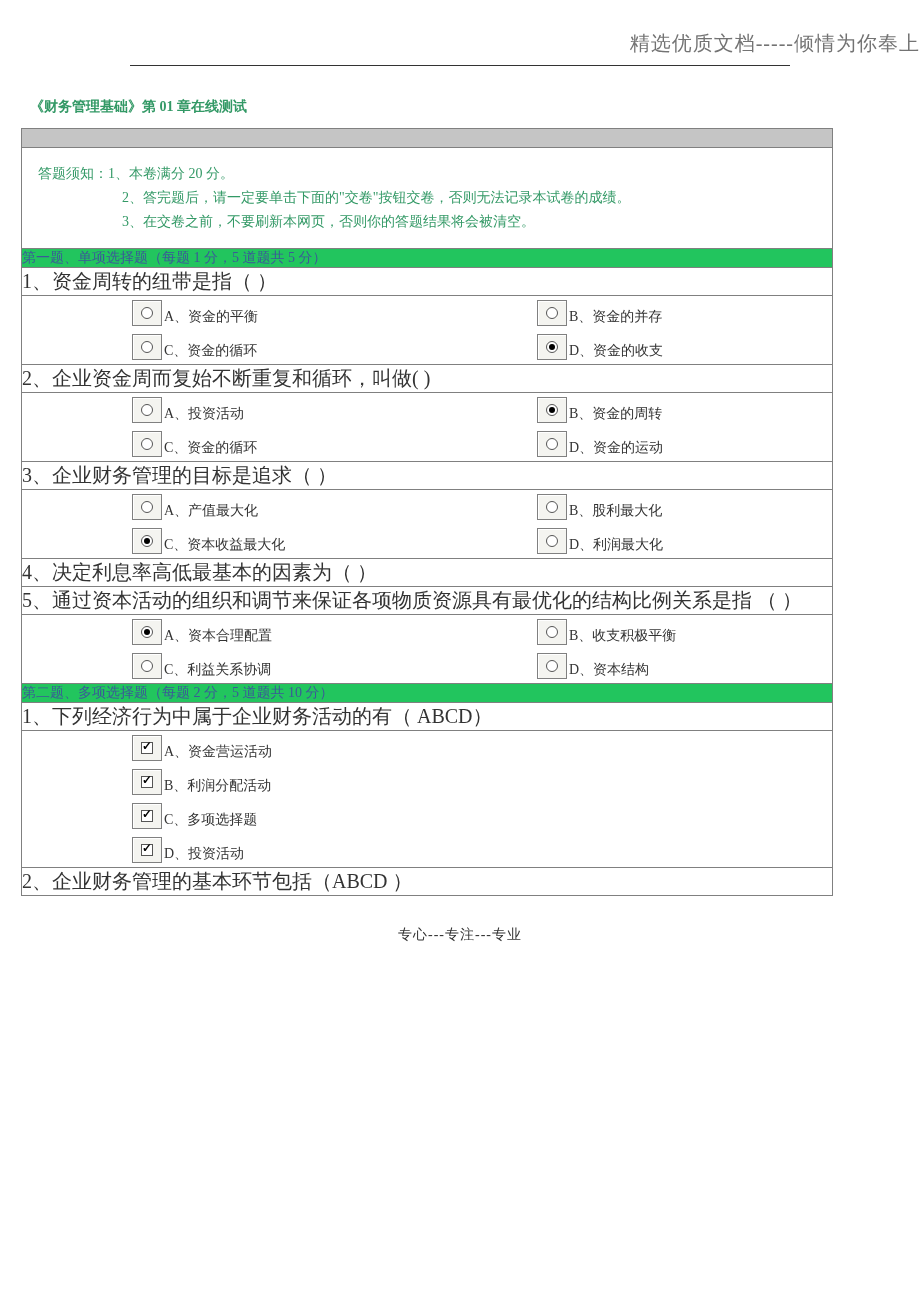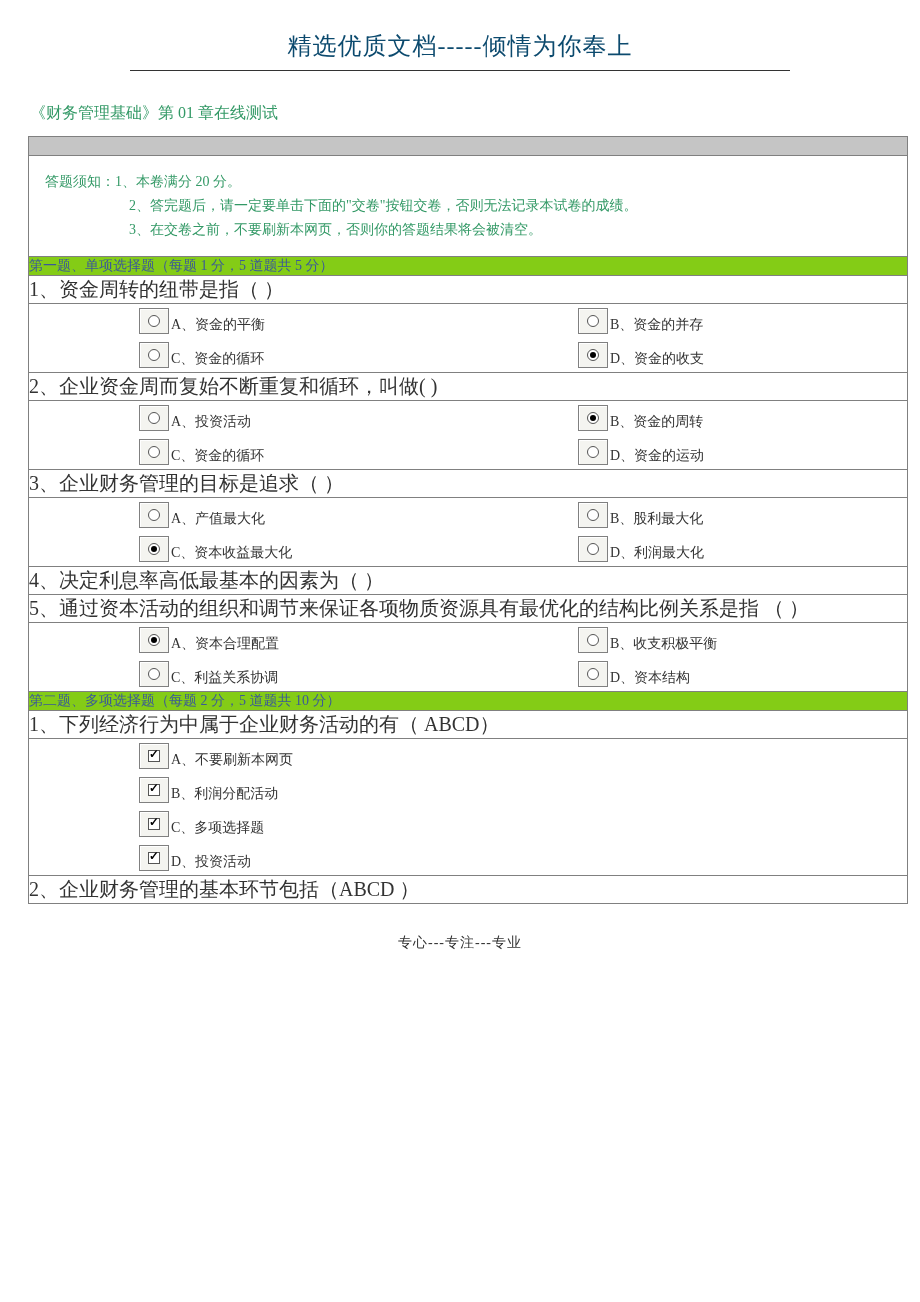--- a/index.html
+++ b/index.html
@@ -9,61 +9,61 @@
     font-size: 14px;
     color: #333;
     background: #fff;
   }
   .page {
     width: 920px;
     margin: 0 auto;
     position: relative;
   }
   .header {
-    text-align: center;
+    text-align: right;
     padding: 30px 0 8px;
-    font-size: 24px;
-    color: #0c4a6e;
+    font-size: 20px;
+    color: #737373;
     letter-spacing: 1px;
   }
   .header-rule {
     border: none;
     border-top: 1px solid #333;
     margin: 0 130px 20px;
   }
   .test-title {
     color: #339966;
-    font-size: 16px;
+    font-size: 14px;
     padding: 12px 0 12px 30px;
-    font-weight: normal;
+    font-weight: bold;
   }
   .outer-table {
     border-collapse: collapse;
-    width: 880px;
-    margin: 0 28px;
+    width: 812px;
+    margin: 0 21px;
   }
   .outer-table td {
     border: 1px solid #808080;
     padding: 0;
   }
   .gray-row {
     background: #c5c5c5;
     height: 18px;
   }
   .instructions {
     color: #339966;
     font-size: 14px;
     line-height: 24px;
     padding: 14px 16px;
   }
   .instructions .indent {
     padding-left: 84px;
   }
   .section-header {
-    background: #84cc16;
+    background: #22c55e;
     color: #3b5998;
     font-size: 14px;
     padding: 6px 8px;
     font-weight: normal;
   }
   .question {
     padding: 8px 12px;
     font-size: 20px;
   }
   .choice-table {
@@ -253,21 +253,21 @@
         </tr>
 
     <tr>
           <td class="question">1、下列经济行为中属于企业财务活动的有（ ABCD）</td>
         </tr>
     <tr>
           <td>
       <table class="choice-table">
         <tbody>
                 <tr>
-                  <td><span class="check-box checked"></span><span>A、不要刷新本网页</span></td>
+                  <td><span class="check-box checked"></span><span>A、资金营运活动</span></td>
                 </tr>
         <tr>
                   <td><span class="check-box checked"></span><span>B、利润分配活动</span></td>
                 </tr>
         <tr>
                   <td><span class="check-box checked"></span><span>C、多项选择题</span></td>
                 </tr>
         <tr>
                   <td><span class="check-box checked"></span><span>D、投资活动</span></td>
                 </tr>

